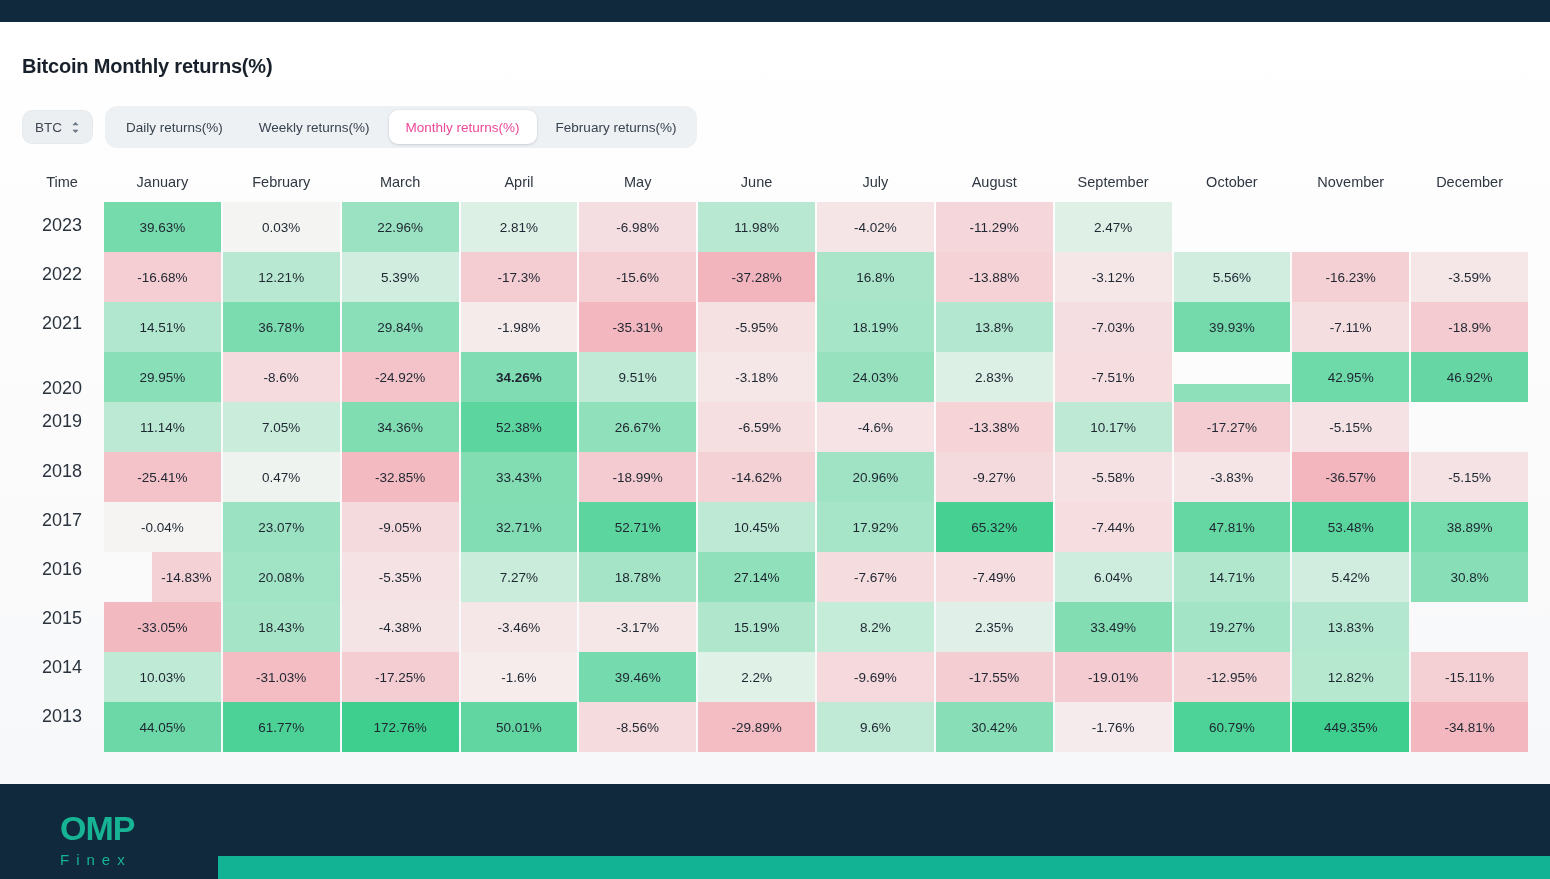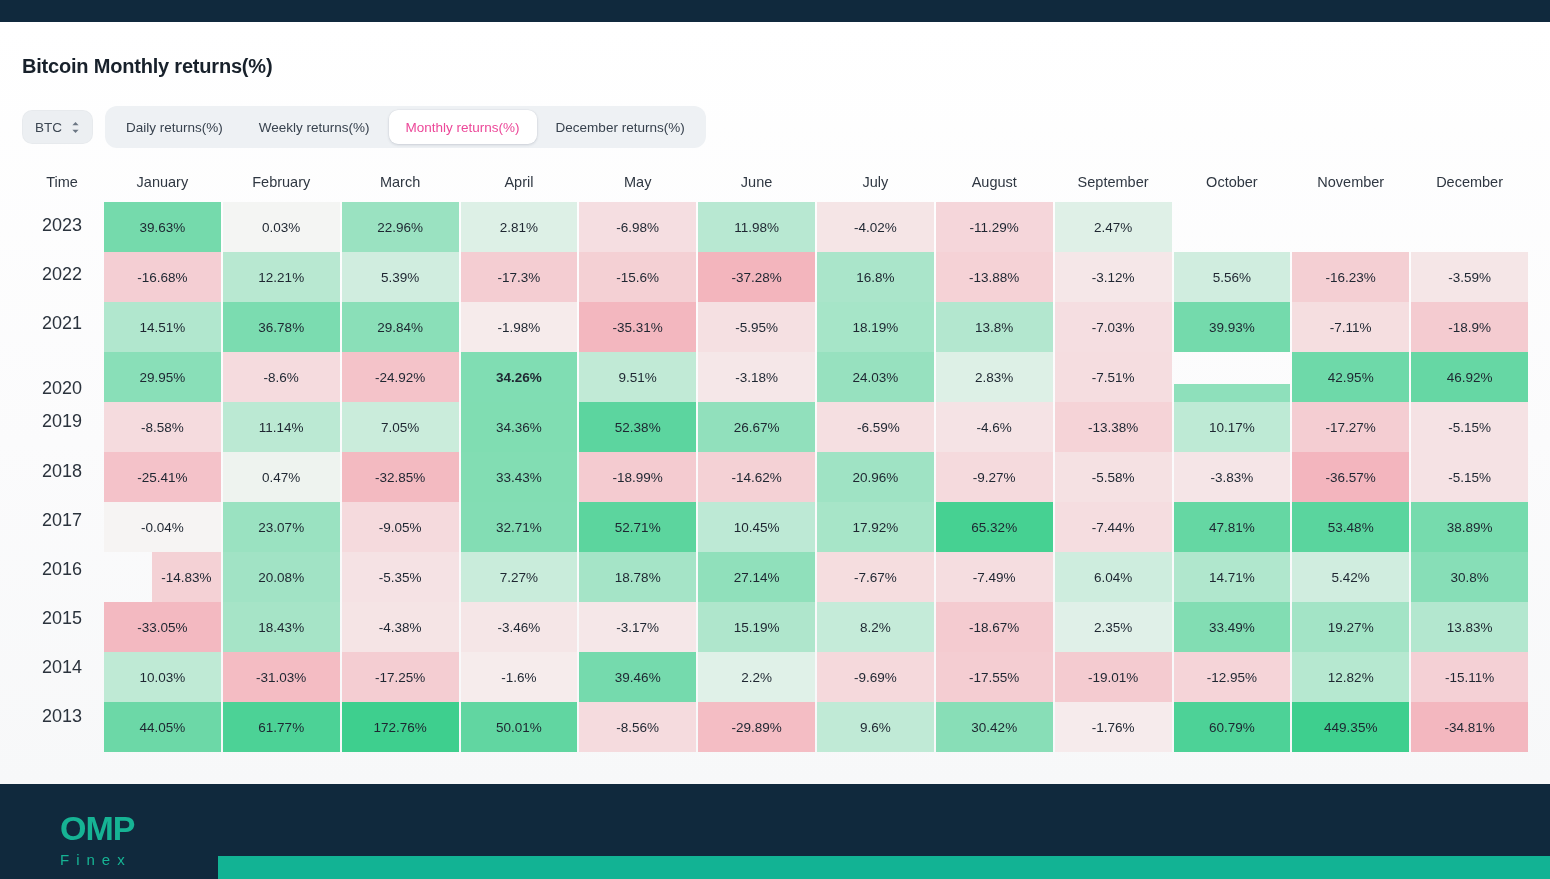--- a/index.html
+++ b/index.html
@@ -128,21 +128,21 @@
           <svg width="9" height="13" viewBox="0 0 9 13" aria-hidden="true">
             <path d="M4.5 1 L7.6 4.3 H1.4 Z" fill="#6b7683"></path>
             <path d="M4.5 12 L7.6 8.7 H1.4 Z" fill="#6b7683"></path>
           </svg>
         </span>
       </div>
       <div class="tabbar">
         <div class="tab">Daily returns(%)</div>
         <div class="tab">Weekly returns(%)</div>
         <div class="tab active">Monthly returns(%)</div>
-        <div class="tab">December returns(%)</div>
+        <div class="tab">February returns(%)</div>
       </div>
     </div>
 
     <div class="grid">
       <div class="grow header" id="grid-header">
           <div class="hdr time">Time</div>
           <div class="hdr">January</div>
           <div class="hdr">February</div>
           <div class="hdr">March</div>
           <div class="hdr">April</div>
@@ -221,21 +221,20 @@
             <div class="cell" style="background: rgb(221, 240, 230);">2.83%</div>
             <div class="cell" style="background: rgb(245, 221, 224);">-7.51%</div>
             <div class="cell" style="background: rgb(142, 224, 187); margin-top: 32px;">27.7%</div>
             <div class="cell" style="background: rgb(110, 217, 169);">42.95%</div>
             <div class="cell" style="background: rgb(102, 215, 164);">46.92%</div>
           </div>
           <div class="grow">
             <div class="yr">
               <div class="yrlab" style="transform: translateY(-5.6px);">2019</div>
             </div>
-            <div class="cell" style="background: rgb(245, 219, 222);">-8.58%</div>
             <div class="cell" style="background: rgb(187, 233, 211);">11.14%</div>
             <div class="cell" style="background: rgb(202, 236, 219);">7.05%</div>
             <div class="cell" style="background: rgb(128, 221, 178);">34.36%</div>
             <div class="cell" style="background: rgb(92, 213, 159);">52.38%</div>
             <div class="cell" style="background: rgb(145, 224, 188);">26.67%</div>
             <div class="cell" style="background: rgb(245, 223, 225); padding-left: 6px;">-6.59%</div>
             <div class="cell" style="background: rgb(245, 227, 229);">-4.6%</div>
             <div class="cell" style="background: rgb(245, 211, 215);">-13.38%</div>
             <div class="cell" style="background: rgb(190, 234, 213);">10.17%</div>
             <div class="cell" style="background: rgb(244, 205, 210);">-17.27%</div>
@@ -296,21 +295,20 @@
             <div class="yr">
               <div class="yrlab" style="transform: translateY(-9.2px);">2015</div>
             </div>
             <div class="cell" style="background: rgb(243, 185, 193);">-33.05%</div>
             <div class="cell" style="background: rgb(166, 228, 199);">18.43%</div>
             <div class="cell" style="background: rgb(245, 228, 229);">-4.38%</div>
             <div class="cell" style="background: rgb(245, 230, 231);">-3.46%</div>
             <div class="cell" style="background: rgb(245, 231, 232);">-3.17%</div>
             <div class="cell" style="background: rgb(175, 230, 204);">15.19%</div>
             <div class="cell" style="background: rgb(197, 235, 217);">8.2%</div>
-            <div class="cell" style="background: rgb(244, 203, 208);">-18.67%</div>
             <div class="cell" style="background: rgb(224, 240, 232);">2.35%</div>
             <div class="cell" style="background: rgb(130, 221, 179);">33.49%</div>
             <div class="cell" style="background: rgb(163, 228, 198);">19.27%</div>
             <div class="cell" style="background: rgb(179, 231, 207);">13.83%</div>
           </div>
           <div class="grow">
             <div class="yr">
               <div class="yrlab" style="transform: translateY(-10.1px);">2014</div>
             </div>
             <div class="cell" style="background: rgb(191, 234, 213);">10.03%</div>

